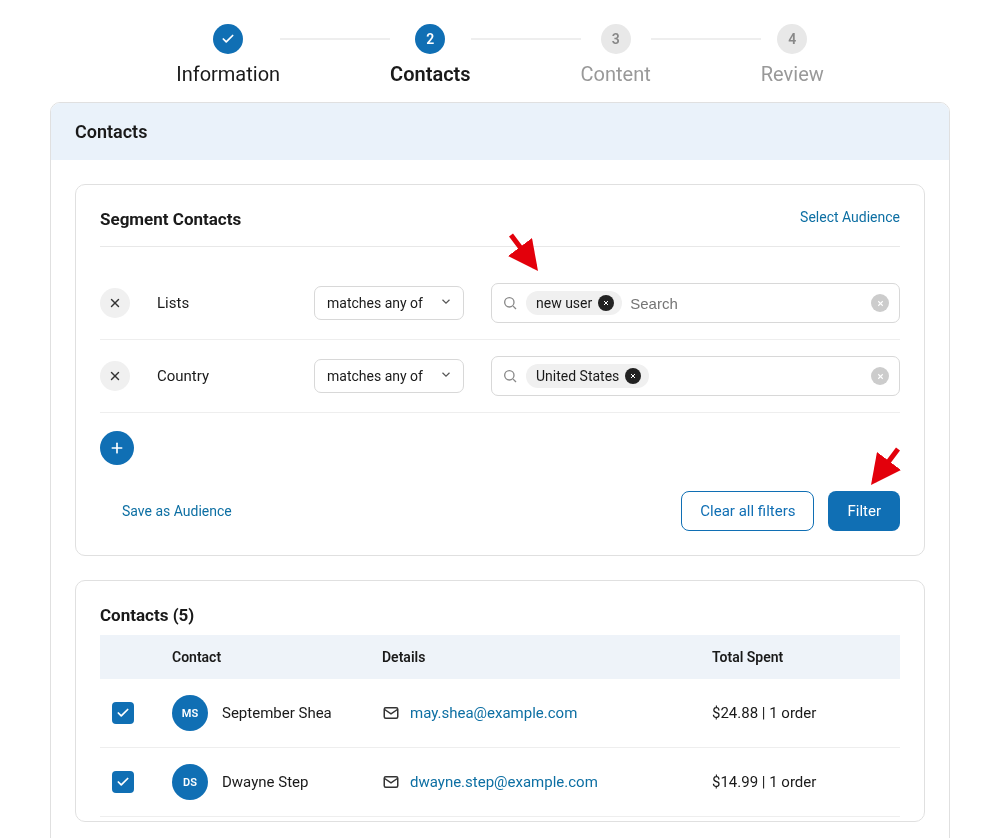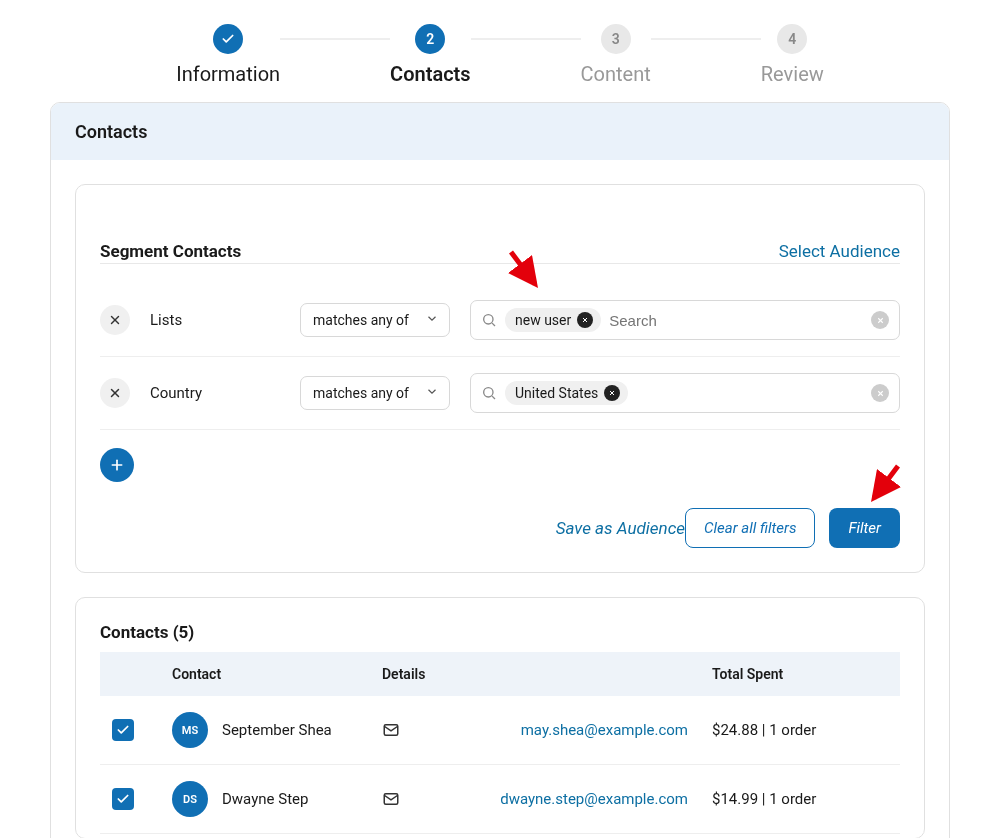--- a/index.html
+++ b/index.html
@@ -63,30 +63,29 @@
     .card {
       border: 1px solid #e0e0e0;
       border-radius: 10px;
       padding: 24px;
       margin-bottom: 24px;
     }
     .seg-head {
       display: flex;
       justify-content: space-between;
       margin-bottom: 20px;
-      padding-bottom: 2px;
+      padding-bottom: 17px;
       border-bottom: 1px solid #e8e8e8;
-      margin-top: 32px;
     }
     .seg-title { font-size: 17px; font-weight: 700; }
-    .link { color: #0d6fa3; font-size: 17px; cursor: pointer; text-decoration: none; }
+    .link { color: #0d6fa3; font-size: 14px; cursor: pointer; text-decoration: none; }
     .filter-row {
       display: flex;
       align-items: center;
-      gap: 20px;
+      gap: 27px;
       padding: 16px 0;
       border-bottom: 1px solid #eee;
       position: relative;
     }
     .filter-row:first-of-type { padding-top: 4px; }
     .remove-btn {
       width: 30px; height: 30px;
       border-radius: 50%;
       background: #f0f0f0;
       display: flex; align-items: center; justify-content: center;
@@ -146,22 +145,21 @@
     .add-btn {
       width: 34px; height: 34px; border-radius: 50%;
       background: #106fb4; color: #fff;
       display: flex; align-items: center; justify-content: center;
       font-size: 20px; cursor: pointer;
       margin: 18px 0 26px;
     }
     .actions-row {
       display: flex;
       align-items: center;
-      justify-content: flex-end;
-      font-style: italic;
+      justify-content: space-between;
     }
     .btns { display: flex; gap: 14px; }
     .btn {
       padding: 10px 18px;
       border-radius: 8px;
       font-size: 15px;
       cursor: pointer;
       border: 1px solid transparent;
     }
     .btn-outline { border-color: #106fb4; color: #106fb4; background: #fff; }
@@ -182,21 +180,21 @@
       display: flex; align-items: center; justify-content: center;
       cursor: pointer;
     }
     .avatar {
       width: 36px; height: 36px; border-radius: 50%;
       background: #106fb4; color: #fff;
       display: flex; align-items: center; justify-content: center;
       font-size: 11px; font-weight: 600;
     }
     .contact-cell { display: flex; align-items: center; gap: 14px; }
-    .details-cell { display: flex; align-items: center; gap: 10px; justify-content: space-between; }
+    .details-cell { display: flex; align-items: center; gap: 10px; }
     .email { color: #0d6fa3; cursor: pointer; }
     .arrow {
       position: absolute;
       pointer-events: none;
       z-index: 10;
     }
   </style>
 </head>
 <body>
 

